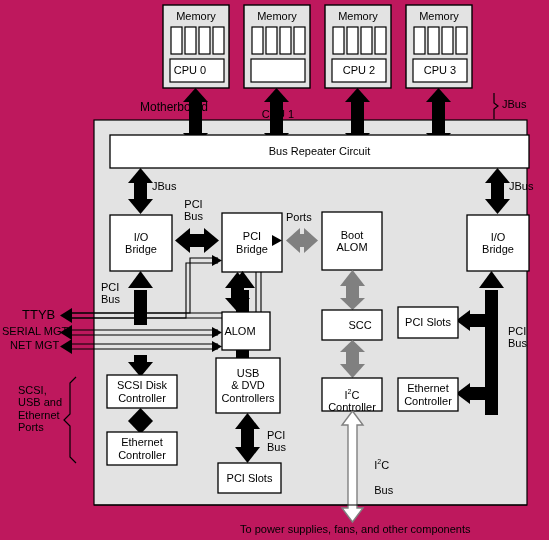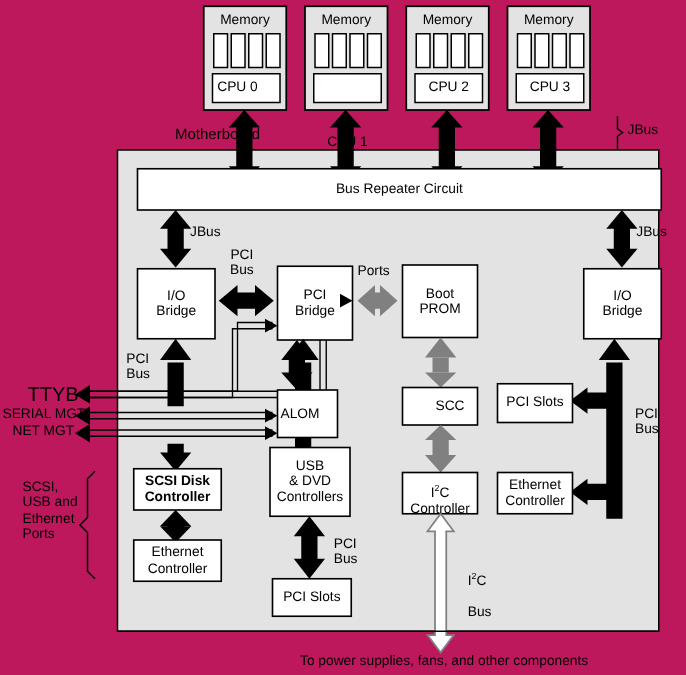--- a/index.html
+++ b/index.html
@@ -245,46 +245,46 @@
   <div class="lbl" style="left:184px;top:198px;font-size:11px;text-align:center;">PCI
 Bus</div>
 
   <div class="lbl" style="left:286px;top:211px;font-size:11px;">Ports</div>
 
   <div class="boxtext" style="left:110px;top:215px;width:62px;height:56px;font-size:11px;">I/O
 Bridge</div>
   <div class="boxtext" style="left:222px;top:213px;width:60px;height:59px;font-size:11px;">PCI
 Bridge</div>
   <div class="boxtext" style="left:322px;top:212px;width:60px;height:58px;font-size:11px;">Boot
-PROM</div>
+ALOM</div>
   <div class="boxtext" style="left:467px;top:215px;width:62px;height:56px;font-size:11px;">I/O
 Bridge</div>
 
   <div class="lbl" style="left:101px;top:281px;font-size:11px;">PCI
 Bus</div>
 
-  <div class="lbl" style="left:22px;top:308px;font-size:16px;text-align:center;width:36px;">TTYB</div>
+  <div class="lbl" style="left:22px;top:308px;font-size:13px;text-align:left;width:36px;">TTYB</div>
   <div class="lbl" style="left:2px;top:325px;font-size:11px;width:56px;">SERIAL MGT</div>
   <div class="lbl" style="left:10px;top:339px;font-size:11px;text-align:right;width:48px;">NET MGT</div>
 
   <div class="boxtext" style="left:222px;top:312px;width:36px;height:38px;font-size:11px;">ALOM</div>
 
   <div class="boxtext" style="left:322px;top:310px;width:76px;height:30px;font-size:11px;border-radius:10px;">SCC</div>
 
   <div class="boxtext" style="left:398px;top:307px;width:60px;height:31px;font-size:11px;">PCI  Slots</div>
 
   <div class="lbl" style="left:508px;top:325px;font-size:11px;">PCI
 Bus</div>
 
   <div class="lbl" style="left:18px;top:384px;font-size:11px;width:56px;">SCSI,
 USB and
 Ethernet
 Ports</div>
 
-  <div class="boxtext" style="left:107px;top:375px;width:70px;height:33px;font-size:11px;font-weight:bold;">SCSI Disk
+  <div class="boxtext" style="left:107px;top:375px;width:70px;height:33px;font-size:11px;">SCSI Disk
 Controller</div>
   <div class="boxtext" style="left:107px;top:432px;width:70px;height:33px;font-size:11px;">Ethernet
 Controller</div>
 
   <div class="boxtext" style="left:216px;top:358px;width:64px;height:55px;font-size:11px;">USB
 &amp; DVD
 Controllers</div>
 
   <div class="boxtext" style="left:322px;top:378px;width:60px;height:33px;font-size:11px;flex-direction:column;">
     <span>

